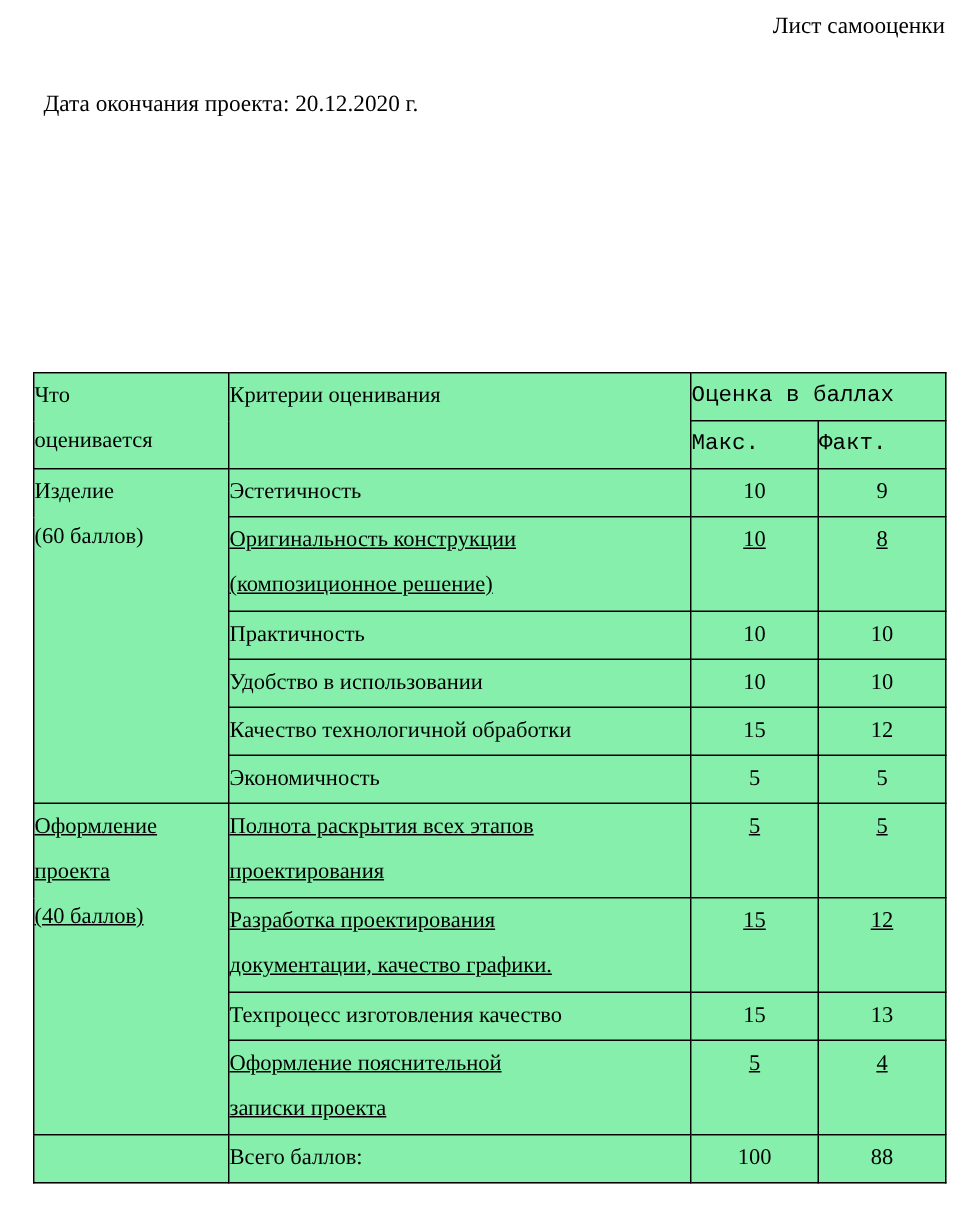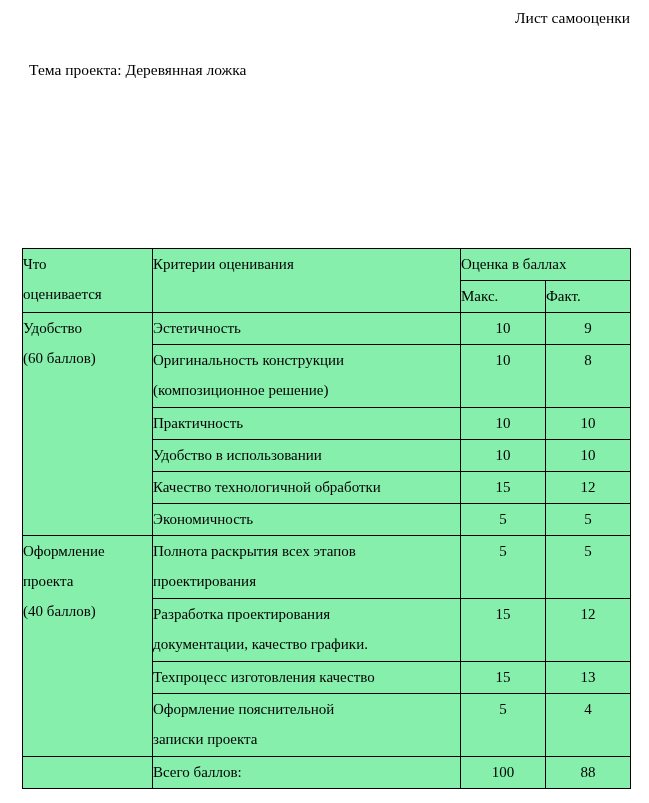--- a/index.html
+++ b/index.html
@@ -74,50 +74,51 @@
 
   .cell-text {
     padding: 0 0 0 9px;
   }
   .cell-num {
     text-align: center;
     padding: 0;
   }
   .cell-head-span {
     padding: 0 0 0 10px;
+    font-family: Liberation Mono, monospace;
   }
 
   
   .line {
     display: block;
     line-height: 30px;
     white-space: nowrap;
   }
 
   
   .row-head-1 td { height: 31px; }
   .row-head-2 td { height: 31px; }
 
   .row-1line td { height: 31px; }
-  .row-2line td { height: 62px; }
+  .row-2line td { height: 62px; text-decoration: underline; }
 
   
   .section-cell {
     vertical-align: top;
   }
 </style>
 </head>
 <body>
 
 <div class="page">
 
   <div class="doc-title">Лист самооценки</div>
 
   <div class="meta-block">
-    <div class="meta-line">Тема проекта: Деревянная ложка</div>
+    <div class="meta-line">Дата окончания проекта: 20.12.2020 г.</div>
   </div>
 
   <table class="grade-table">
     <colgroup>
       <col class="col-what">
       <col class="col-crit">
       <col class="col-max">
       <col class="col-fact">
     </colgroup>
     <tbody>
@@ -139,21 +140,21 @@
         <td class="cell-head-span">
           <span class="line">Макс.</span>
         </td>
         <td class="cell-head-span">
           <span class="line">Факт.</span>
         </td>
       </tr>
 
       <tr class="row-1line">
         <td class="cell-text section-cell" rowspan="6">
-          <span class="line">Удобство</span>
+          <span class="line">Изделие</span>
           <span class="line">(60 баллов)</span>
         </td>
         <td class="cell-text">
           <span class="line">Эстетичность</span>
         </td>
         <td class="cell-num">10</td>
         <td class="cell-num">9</td>
       </tr>
 
       <tr class="row-2line">

